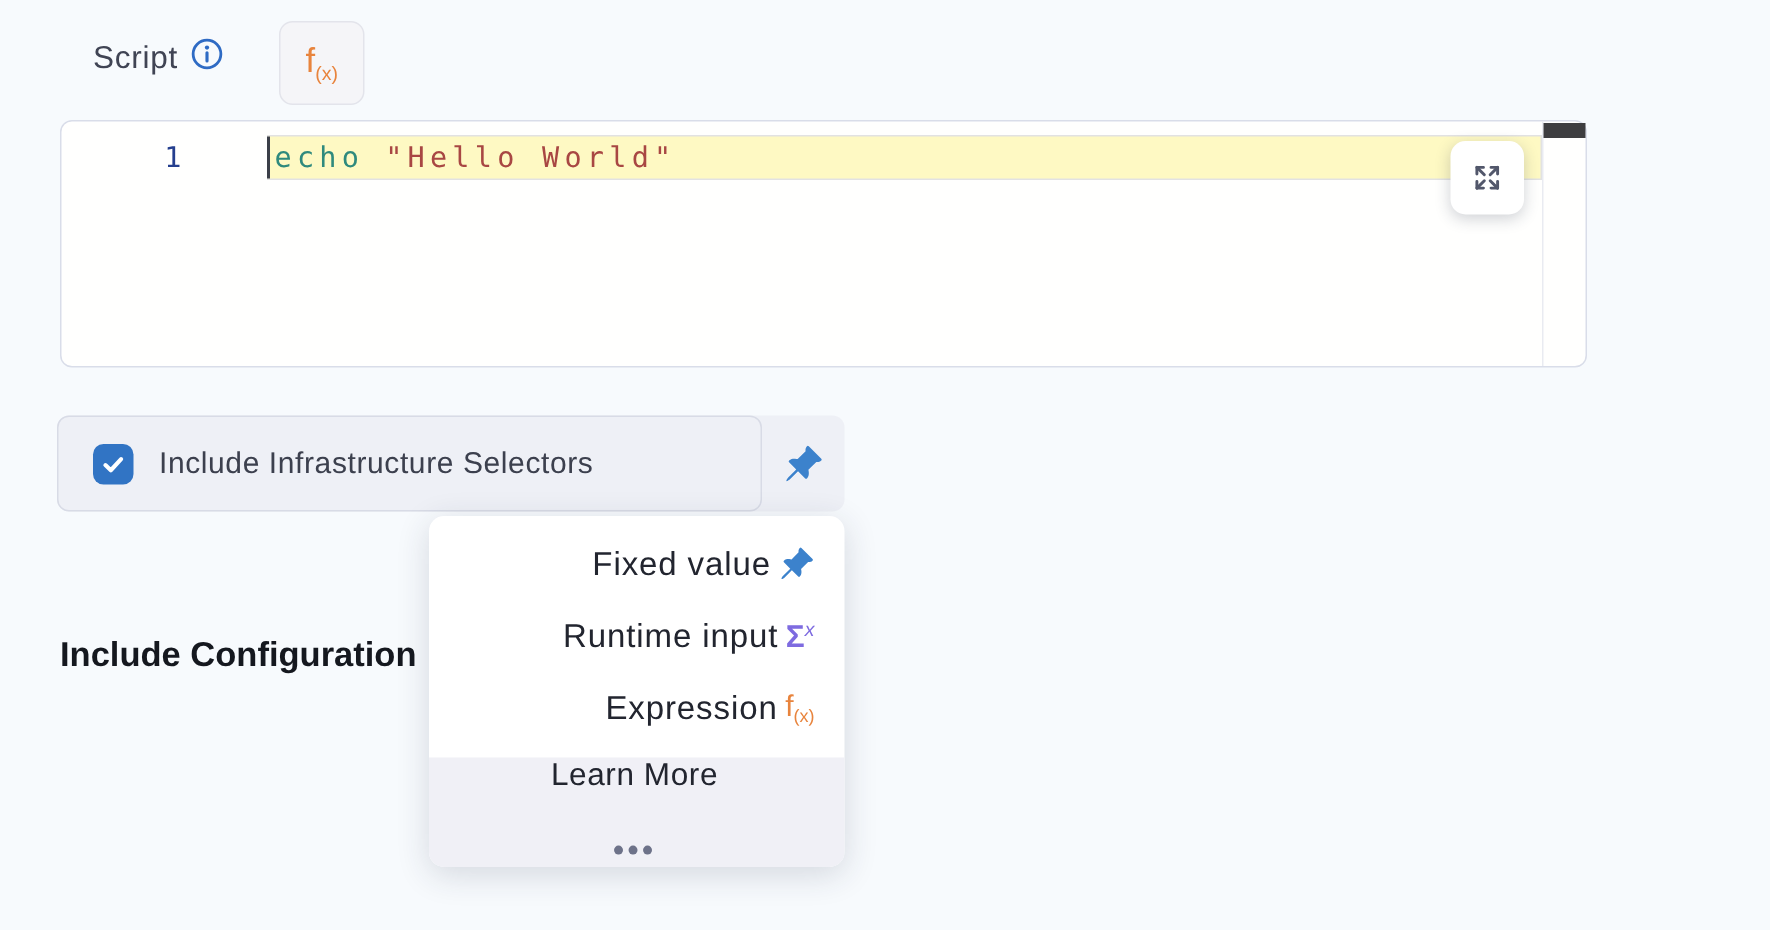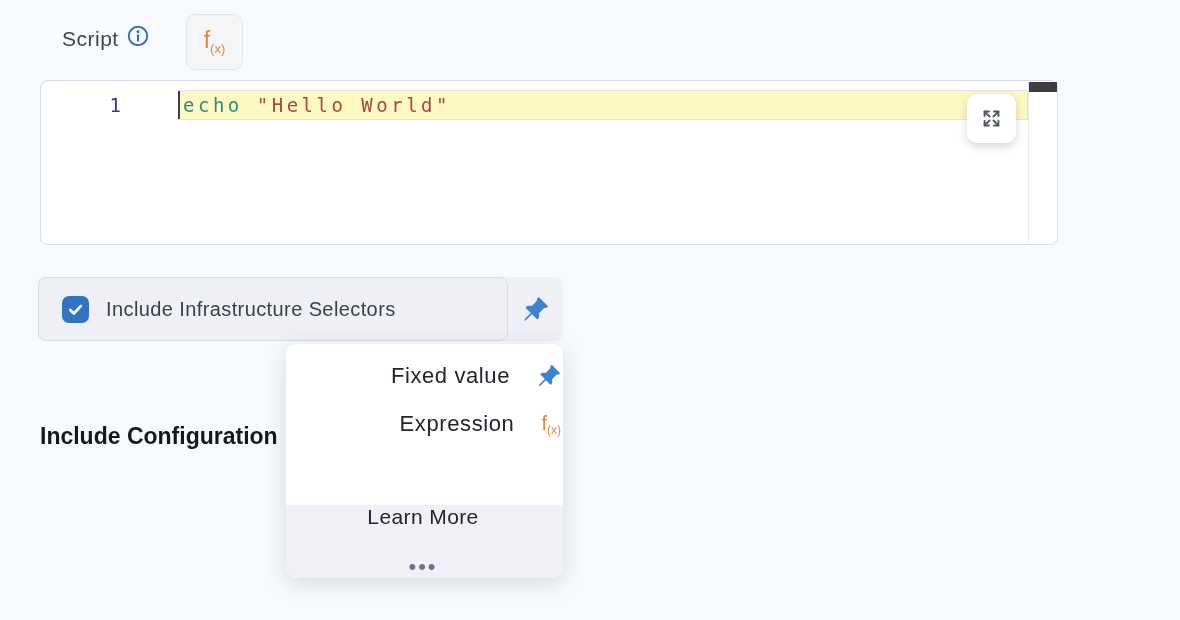--- a/index.html
+++ b/index.html
@@ -89,21 +89,21 @@
 
   
   .menu {
     position:absolute; left:286px; top:344px; width:277px; height:234px;
     background:#ffffff; border-radius:10px; z-index:5;
     box-shadow:0 5px 22px rgba(35,43,70,.16);
     padding-top:8px;
   }
   .menu-item {
     height:48px; display:flex; align-items:center; justify-content:flex-end;
-    padding-right:2px; gap:27px; cursor:pointer;
+    padding-right:20px; gap:5px; cursor:pointer;
   }
   .menu-label { font-size:22px; letter-spacing:.6px; color:#22252f; }
   .sigma-icon { color:#7e6be0; font-size:21px; font-weight:600; line-height:1; }
   .sigma-icon .sup { font-size:13px; font-style:italic; vertical-align:7px; font-weight:400; }
   .fx-icon-sm { color:#e8843d; font-size:20px; line-height:1; }
   .fx-icon-sm .sub { font-size:12px; vertical-align:-4px; }
   .menu-footer {
     position:absolute; left:0; bottom:0; width:277px; height:73px;
     background:#f0f0f6; border-radius:0 0 10px 10px;
     display:flex; align-items:center; justify-content:space-between;
@@ -174,20 +174,24 @@
   <h3 class="optional-title">Include Configuration</h3>
 
   <div class="menu">
     <div class="menu-item">
       <span class="menu-label">Fixed value</span>
       <svg width="24" height="24" viewBox="0 0 16 16" fill="#3c82cc">
         <path d="M9.828.722a.5.5 0 0 1 .354.146l4.95 4.95a.5.5 0 0 1 0 .707c-.48.48-1.072.588-1.503.588-.177 0-.335-.018-.46-.039l-3.134 3.134a5.927 5.927 0 0 1 .16 1.013c.046.702-.032 1.687-.72 2.375a.5.5 0 0 1-.707 0l-2.829-2.828-3.182 3.182c-.195.195-1.219.902-1.414.707-.195-.195.512-1.22.707-1.414l3.182-3.182-2.828-2.829a.5.5 0 0 1 0-.707c.688-.688 1.673-.767 2.375-.72a5.922 5.922 0 0 1 1.013.16l3.134-3.133a2.772 2.772 0 0 1-.04-.461c0-.43.108-1.022.589-1.503a.5.5 0 0 1 .353-.146z"></path>
       </svg>
     </div>
     <div class="menu-item">
+      <span class="menu-label">Runtime input</span>
+      <span class="sigma-icon"><span>Σ</span><span class="sup">x</span></span>
+    </div>
+    <div class="menu-item">
       <span class="menu-label">Expression</span>
       <span class="fx-icon-sm"><span>f</span><span class="sub">(x)</span></span>
     </div>
     <div class="menu-footer">
       <span class="learn-more">Learn More</span>
       <span class="dots">•••</span>
     </div>
   </div>
 
 </div>

